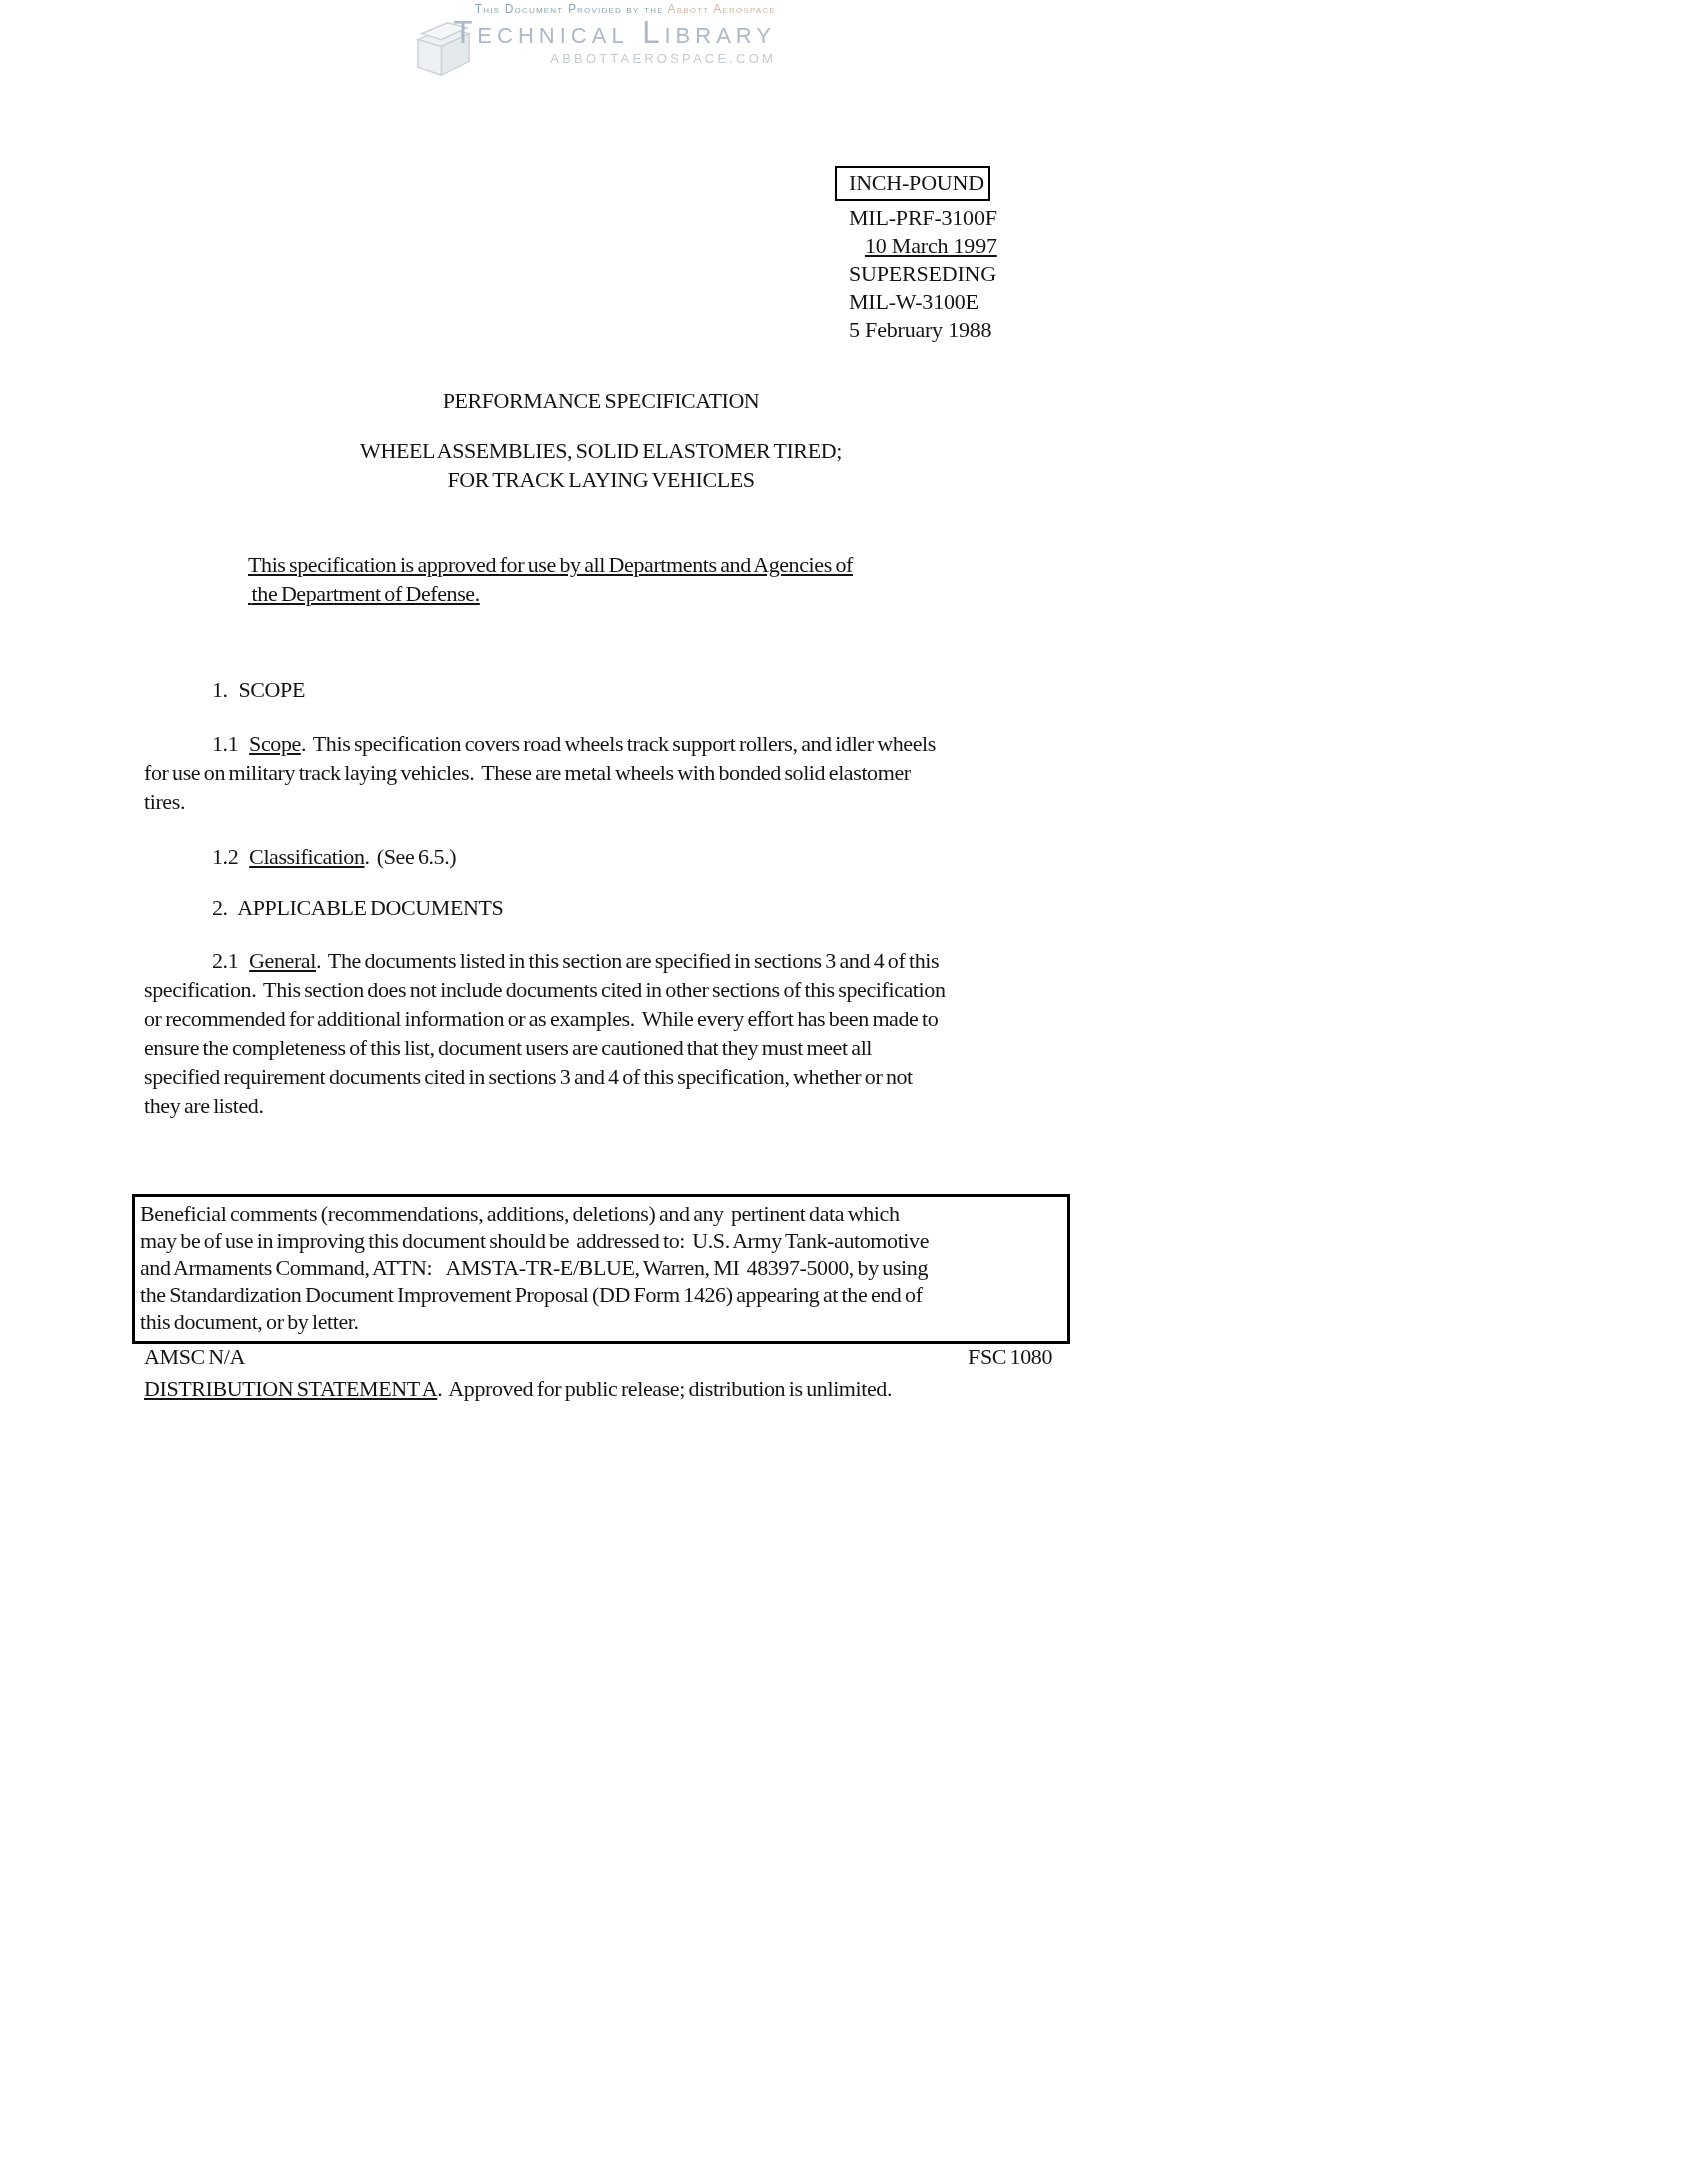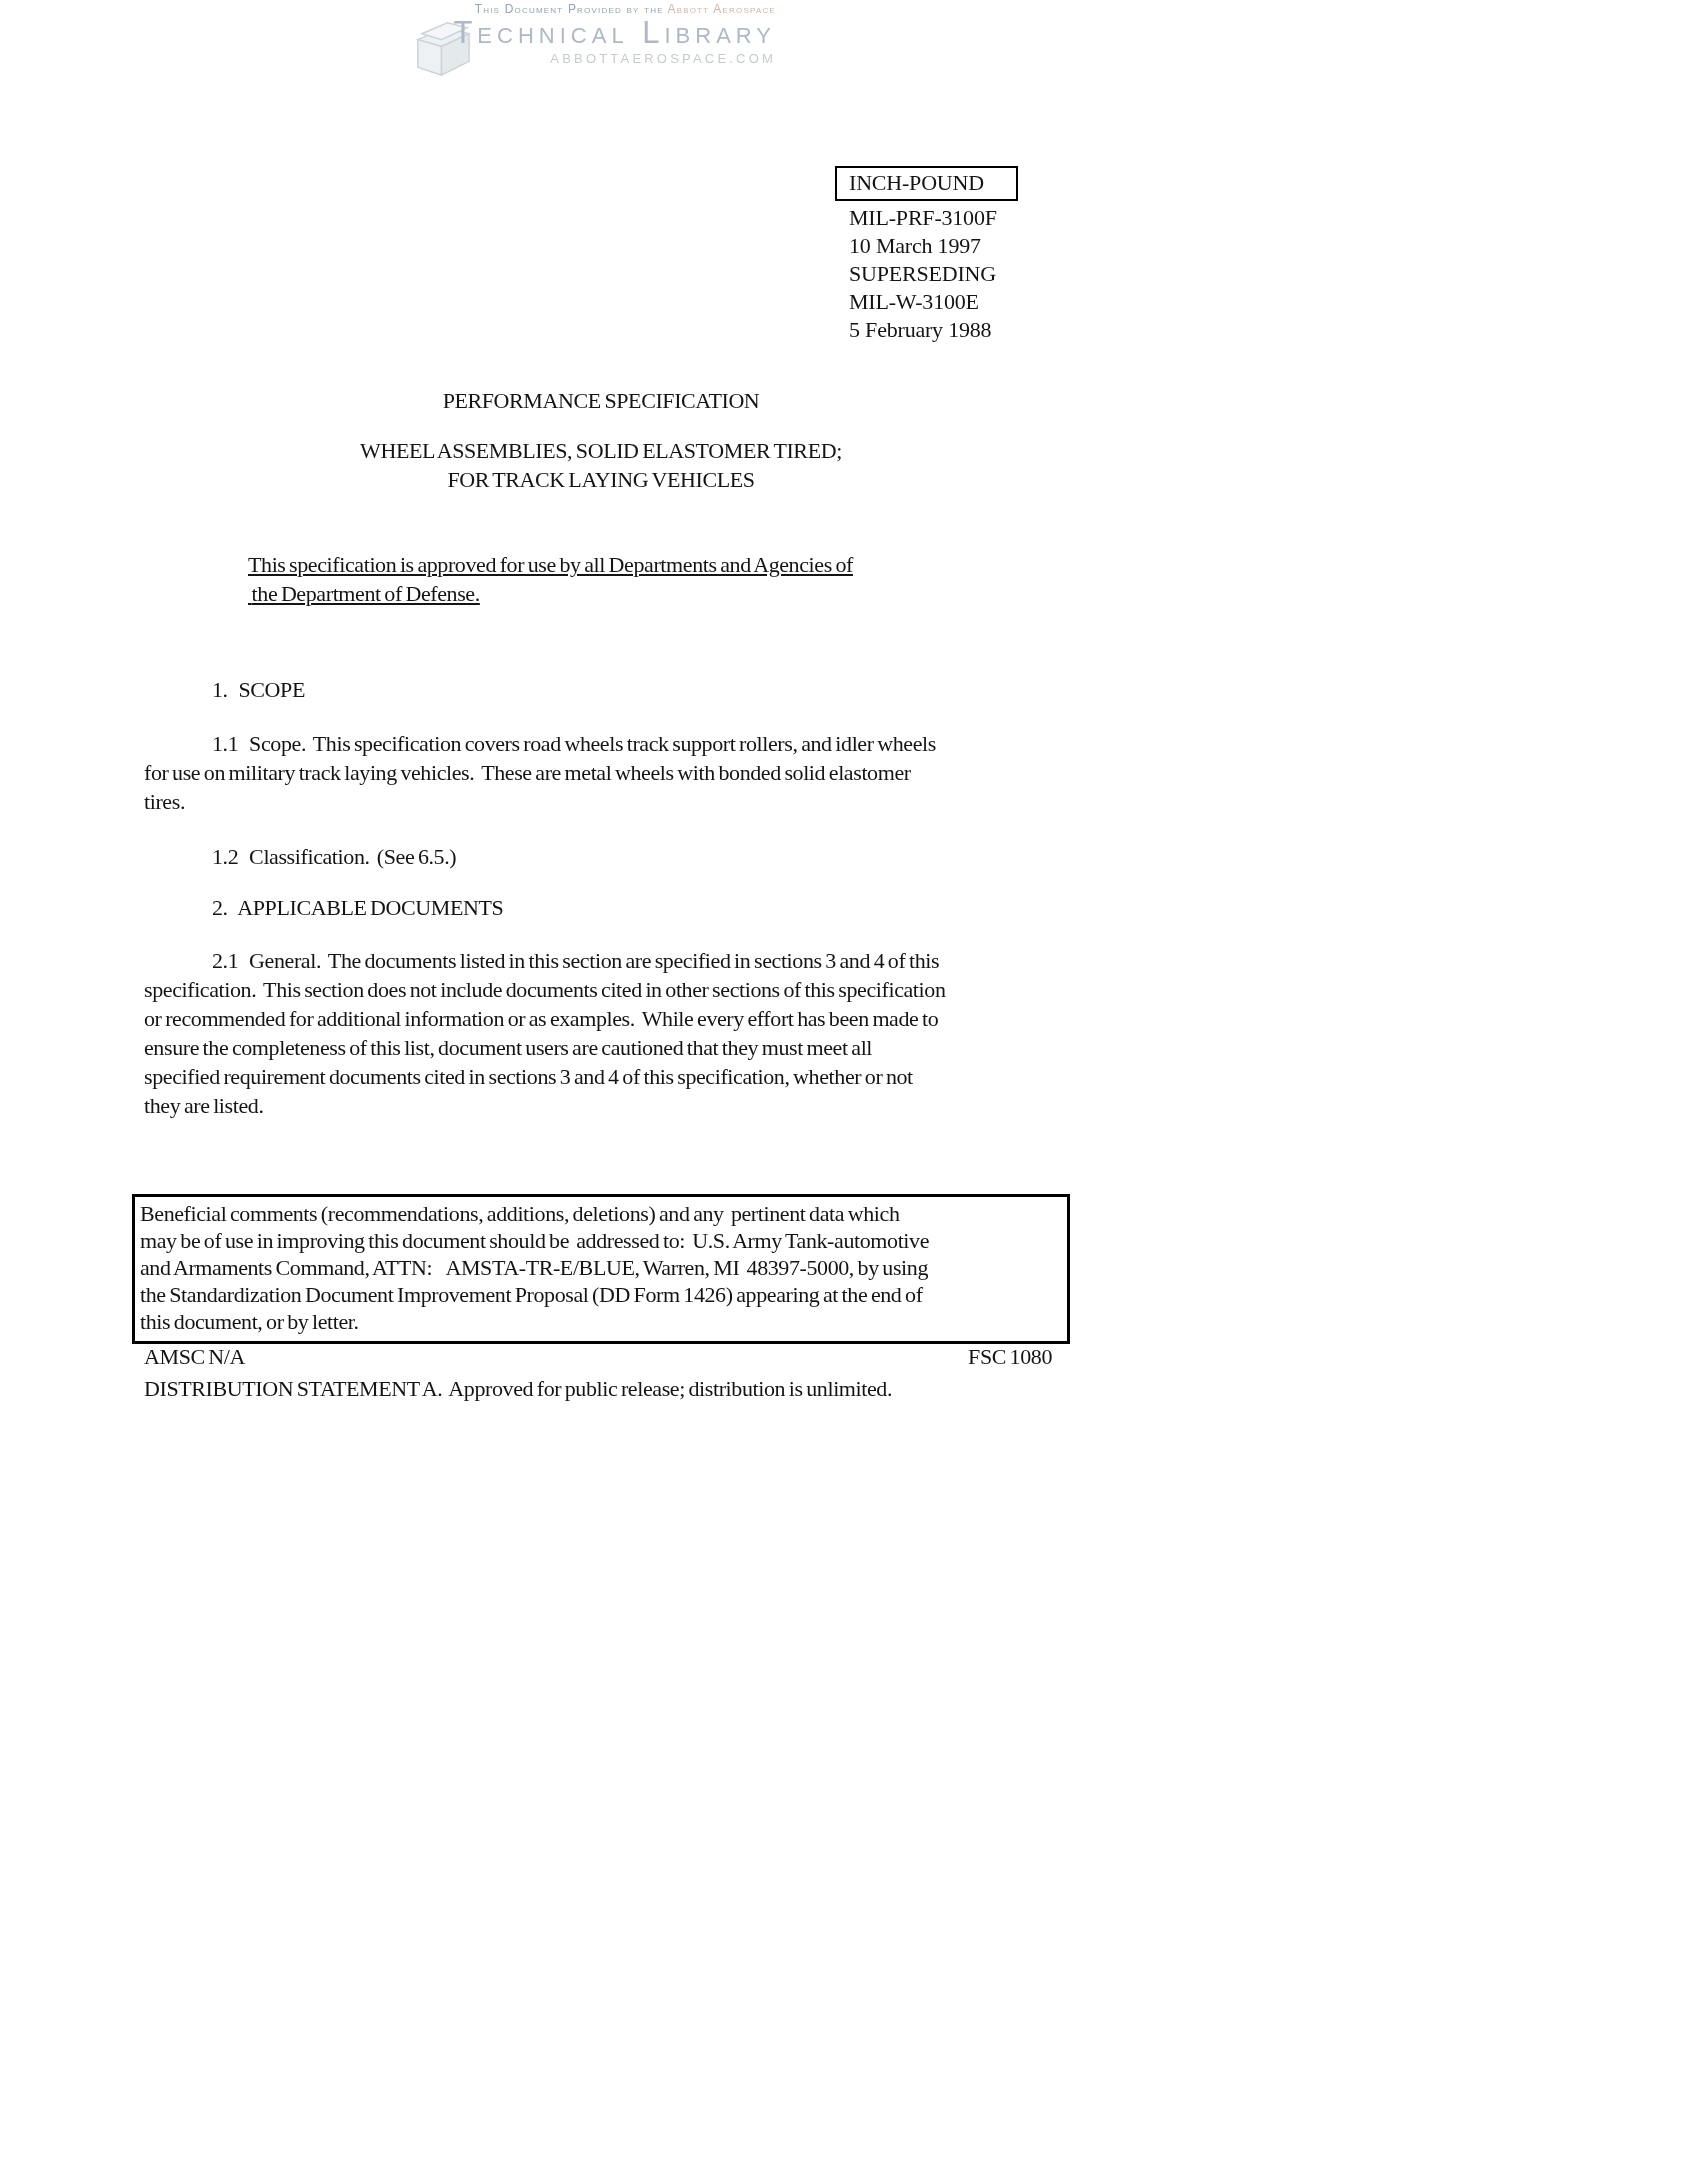--- a/index.html
+++ b/index.html
@@ -7,37 +7,37 @@
   .page {
     position:relative; width:1683px; height:2178px; background:#ffffff;
     font-family:"Liberation Serif","DejaVu Serif",serif;
     color:var(--ink,#141414); overflow:hidden;
   }
   .abs { position:absolute; }
   .txt {
     font-size:22px; line-height:29px; letter-spacing:-0.4px; word-spacing:-1.5px;
     white-space:pre-wrap;
   }
-  .ul { text-underline-offset:2px; }
+  .ul { text-decoration:underline; text-underline-offset:2px;text-align:right; }
   .center { text-align:center; }
 
   
   .logo-wrap {
     position:absolute; left:404px; top:2px; width:372px; text-align:right;
     font-family:"Liberation Sans","DejaVu Sans",sans-serif;
   }
   .logo-book { position:absolute; left:4px; top:10px; }
   .logo-tagline { font-variant:small-caps; font-size:12px; letter-spacing:1.2px; color:var(--logo-tagline,#92a6b3); position:relative; }
   .logo-tagline .brand { color:var(--logo-brand,#cfb6a5); }
   .logo-title { font-variant:small-caps; font-size:31px; letter-spacing:5px; line-height:32px; margin-top:1px; color:var(--logo-title,#aeb8c6); position:relative; }
   .logo-site { font-size:13px; letter-spacing:3.2px; margin-top:2px; color:var(--logo-site,#c6cbd1); position:relative; }
 
   
   .id-block { position:absolute; left:835px; top:166px; font-size:22px; line-height:28px; letter-spacing:-0.2px; }
-  .inch-box { display:inline-block; border:2px solid #000; padding:1px 32px 2px 12px; margin-bottom:3px; }
+  .inch-box { display:inline-block; border:2px solid #000; padding:1px 4px 2px 12px; margin-bottom:3px; }
   .idline { margin-left:14px; white-space:pre; }
 
   
   .b-spec     { left:132px; top:386px;  width:938px; }
   .b-sub      { left:132px; top:436px;  width:938px; }
   .b-approval { left:248px; top:550px;  width:812px;text-decoration:underline; }
   .b-h1       { left:212px; top:675px; }
   .b-p11      { left:144px; top:729px;  width:1109px; text-indent:68px; }
   .b-p12      { left:212px; top:842px;  width:891px; }
   .b-h2       { left:212px; top:893px; }

